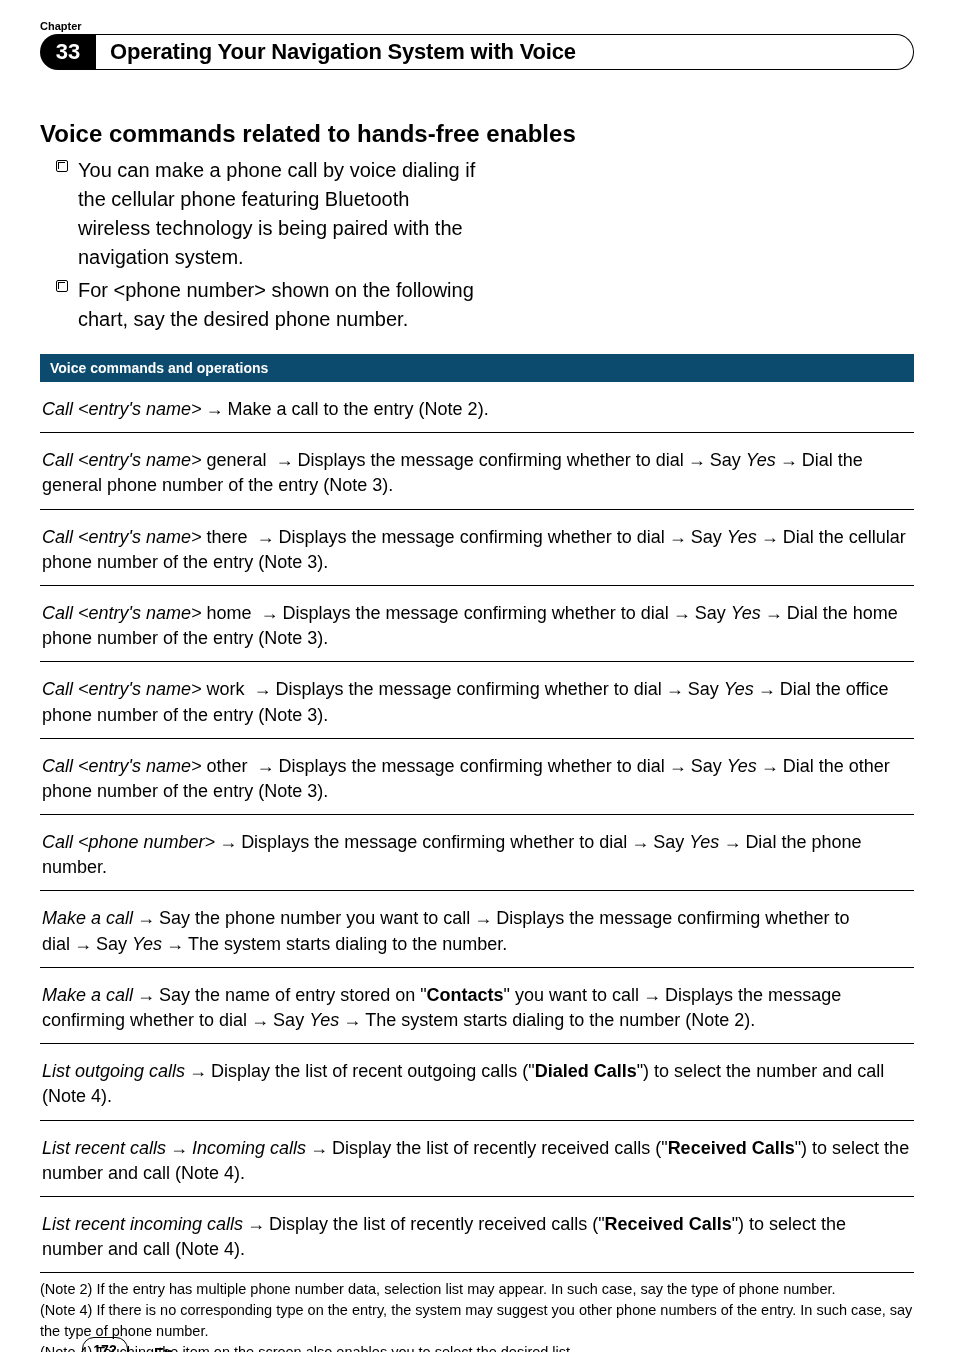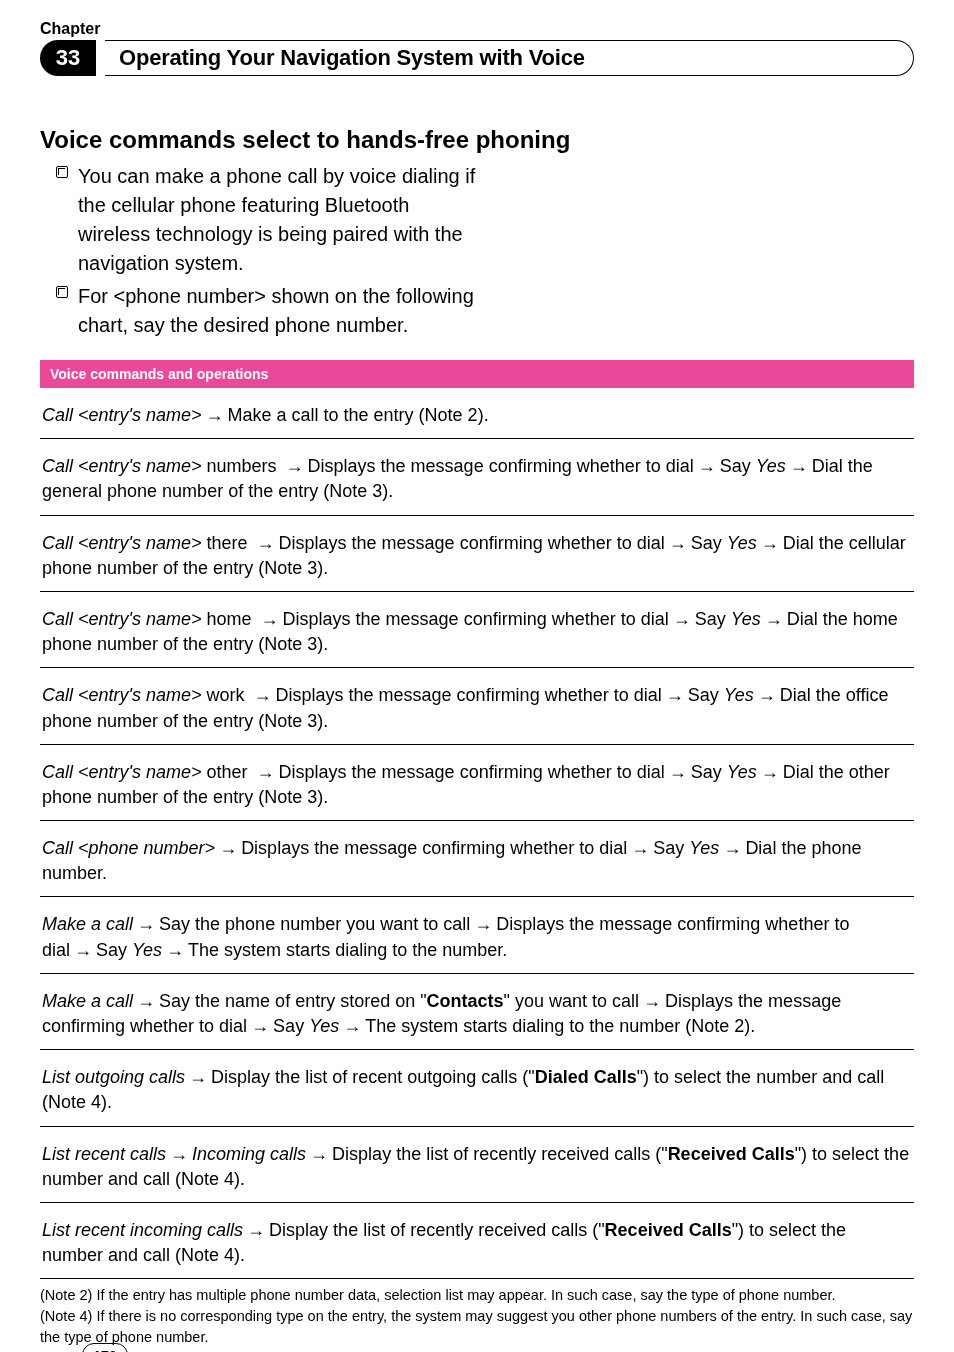--- a/index.html
+++ b/index.html
@@ -12,29 +12,29 @@
   }
   .page {
     width: 954px;
     min-height: 1352px;
     position: relative;
     box-sizing: border-box;
     padding: 20px 40px 40px 40px;
   }
 
   .chapter-label {
-    font-size: 16px;
+    font-size: 11px;
     font-weight: bold;
   }
 
   .header-line {
     display: flex;
     align-items: center;
     margin-top: 2px;
-    gap: 9px;
+    gap: 0;
   }
   .chapter-badge {
     width: 56px;
     height: 36px;
     background: #000;
     color: #fff;
     font-weight: bold;
     font-size: 22px;
     display: flex;
     align-items: center;
@@ -93,21 +93,21 @@
     position: absolute;
     left: 1px;
     top: 1px;
     width: 6px;
     height: 6px;
     border-left: 1.5px solid #000;
     border-top: 1.5px solid #000;
   }
 
   .cmd-header {
-    background: #ec4899;
+    background: #0c4a6e;
     color: #fff;
     font-weight: bold;
     padding: 6px 10px;
     margin-top: 20px;
     font-size: 14px;
   }
 
   .cmd-row {
     padding: 15px 2px 10px 2px;
     border-bottom: 1.5px solid #000;
@@ -175,38 +175,38 @@
 
   <div class="chapter-label">Chapter</div>
 
   <div class="header-line">
     <div class="chapter-badge">33</div>
     <div class="chapter-title-wrap">
       <div class="chapter-title">Operating Your Navigation System with Voice</div>
     </div>
   </div>
 
-  <div class="section-heading">Voice commands select to hands-free phoning</div>
+  <div class="section-heading">Voice commands related to hands-free enables</div>
 
   <div class="intro-list">
     <div class="intro-item">
       <span class="bullet"></span>
       <span>You can make a phone call by voice dialing if the cellular phone featuring Bluetooth wireless technology is being paired with the navigation system.</span>
     </div>
     <div class="intro-item">
       <span class="bullet"></span>
       <span>For &lt;phone number&gt; shown on the following chart, say the desired phone number.</span>
     </div>
   </div>
 
   <div class="cmd-header">Voice commands and operations</div>
 
   <div id="rows-container">
       <div class="cmd-row"><span class="italic">Call &lt;entry's name&gt;</span><span class="arrow">→</span><span>Make a call to the entry (Note 2).</span></div>
-      <div class="cmd-row"><span class="italic">Call &lt;entry's name&gt;</span><span> numbers </span><span class="arrow">→</span><span>Displays the message confirming whether to dial</span><span class="arrow">→</span><span>Say </span><span class="italic">Yes</span><span class="arrow">→</span><span>Dial the general phone number of the entry (Note 3).</span></div>
+      <div class="cmd-row"><span class="italic">Call &lt;entry's name&gt;</span><span> general </span><span class="arrow">→</span><span>Displays the message confirming whether to dial</span><span class="arrow">→</span><span>Say </span><span class="italic">Yes</span><span class="arrow">→</span><span>Dial the general phone number of the entry (Note 3).</span></div>
       <div class="cmd-row"><span class="italic">Call &lt;entry's name&gt;</span><span> there </span><span class="arrow">→</span><span>Displays the message confirming whether to dial</span><span class="arrow">→</span><span>Say </span><span class="italic">Yes</span><span class="arrow">→</span><span>Dial the cellular phone number of the entry (Note 3).</span></div>
       <div class="cmd-row"><span class="italic">Call &lt;entry's name&gt;</span><span> home </span><span class="arrow">→</span><span>Displays the message confirming whether to dial</span><span class="arrow">→</span><span>Say </span><span class="italic">Yes</span><span class="arrow">→</span><span>Dial the home phone number of the entry (Note 3).</span></div>
       <div class="cmd-row"><span class="italic">Call &lt;entry's name&gt;</span><span> work </span><span class="arrow">→</span><span>Displays the message confirming whether to dial</span><span class="arrow">→</span><span>Say </span><span class="italic">Yes</span><span class="arrow">→</span><span>Dial the office phone number of the entry (Note 3).</span></div>
       <div class="cmd-row"><span class="italic">Call &lt;entry's name&gt;</span><span> other </span><span class="arrow">→</span><span>Displays the message confirming whether to dial</span><span class="arrow">→</span><span>Say </span><span class="italic">Yes</span><span class="arrow">→</span><span>Dial the other phone number of the entry (Note 3).</span></div>
       <div class="cmd-row"><span class="italic">Call &lt;phone number&gt;</span><span class="arrow">→</span><span>Displays the message confirming whether to dial</span><span class="arrow">→</span><span>Say </span><span class="italic">Yes</span><span class="arrow">→</span><span>Dial the phone number.</span></div>
       <div class="cmd-row"><span class="italic">Make a call</span><span class="arrow">→</span><span>Say the phone number you want to call</span><span class="arrow">→</span><span>Displays the message confirming whether to dial</span><span class="arrow">→</span><span>Say </span><span class="italic">Yes</span><span class="arrow">→</span><span>The system starts dialing to the number.</span></div>
       <div class="cmd-row"><span class="italic">Make a call</span><span class="arrow">→</span><span>Say the name of entry stored on "</span><span class="bold">Contacts</span><span>" you want to call</span><span class="arrow">→</span><span>Displays the message confirming whether to dial</span><span class="arrow">→</span><span>Say </span><span class="italic">Yes</span><span class="arrow">→</span><span>The system starts dialing to the number (Note 2).</span></div>
       <div class="cmd-row"><span class="italic">List outgoing calls</span><span class="arrow">→</span><span>Display the list of recent outgoing calls ("</span><span class="bold">Dialed Calls</span><span>") to select the number and call (Note 4).</span></div>
       <div class="cmd-row"><span class="italic">List recent calls</span><span class="arrow">→</span><span class="italic">Incoming calls</span><span class="arrow">→</span><span>Display the list of recently received calls ("</span><span class="bold">Received Calls</span><span>") to select the number and call (Note 4).</span></div>
       <div class="cmd-row"><span class="italic">List recent incoming calls</span><span class="arrow">→</span><span>Display the list of recently received calls ("</span><span class="bold">Received Calls</span><span>") to select the number and call (Note 4).</span></div>

